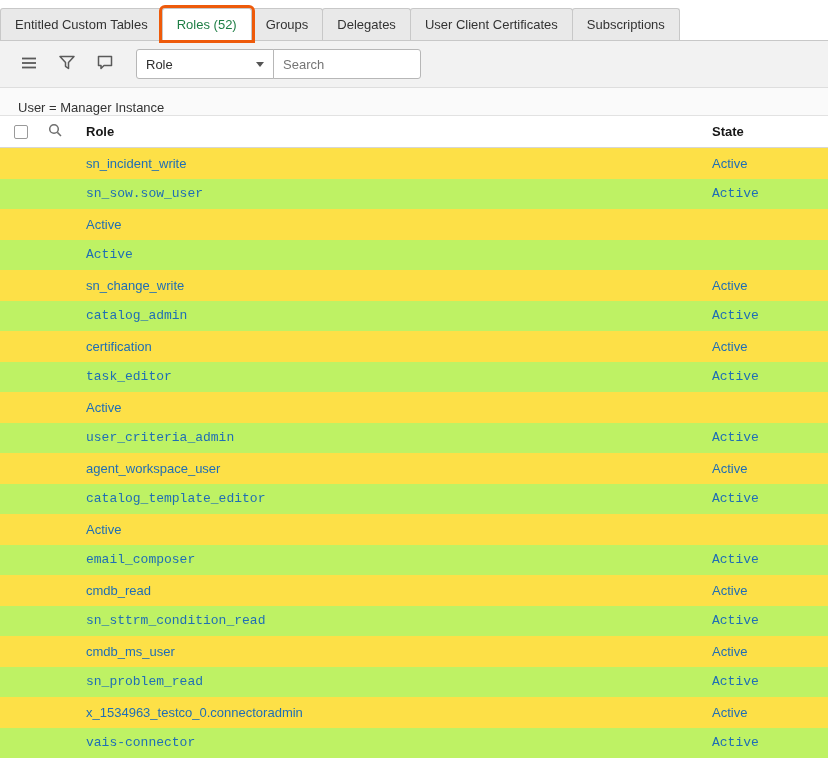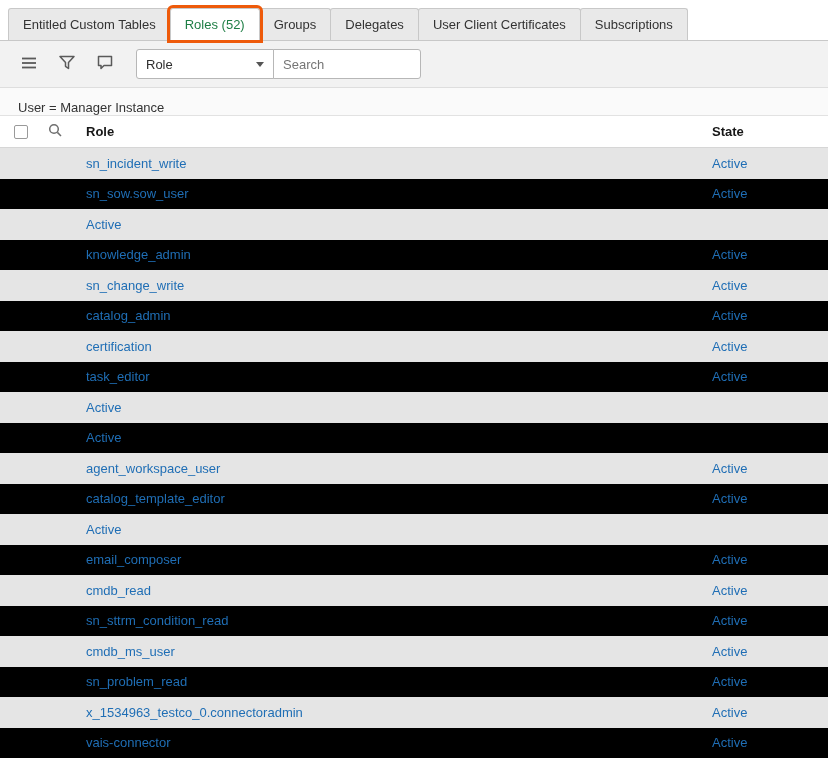--- a/index.html
+++ b/index.html
@@ -21,21 +21,21 @@
     padding-top:8px;height:41px;background:#fff;
     border-bottom:1px solid #c8c8c8;
   }
   .tab{
     height:32px;display:flex;align-items:center;
     padding:0 14px;background:#e9e9e9;
     border:1px solid #c8c8c8;border-bottom:none;
     border-radius:3px 3px 0 0;margin-left:-1px;
     color:#333;cursor:pointer;white-space:nowrap;
   }
-  .tab:first-child{margin-left:8px;}
+  .tab:first-child{margin-left:0;}
   .tab.active{background:#fff;color:var(--active-tab);}
   .tab.highlighted{outline:3px solid var(--highlight);outline-offset:0;z-index:2;position:relative;}
 
   
   .toolbar{
     height:47px;background:#f2f2f2;border-bottom:1px solid #dedede;
     display:flex;align-items:center;padding:0 16px;
   }
   .icon-btn{
     background:none;border:none;padding:0;width:26px;height:26px;
@@ -73,22 +73,22 @@
     height:32px;background:#fff;border-bottom:1px solid #d6d6d6;
     font-weight:bold;color:#161616;
   }
   .cell{display:flex;align-items:center;}
   .check-cell{padding-left:14px;}
   .search-cell{padding-left:4px;}
   .checkbox{
     width:14px;height:14px;background:#fff;border:1px solid #9a9a9a;
     border-radius:2px;display:inline-block;cursor:pointer;
   }
-  .data-row{height:30.5px;background:#e5e5e5;}
-  .data-row.alt{background:#000000;}
+  .data-row{height:30.5px;background:#fde047;}
+  .data-row.alt{background:#bef264;font-family:Liberation Mono, monospace;}
   .link{color:var(--link);text-decoration:none;cursor:pointer;}
 </style>
 </head>
 <body>
 
 <div class="app">
 
   <div class="tab-strip">
       <div class="tab">
     <span class="tab-label">Entitled Custom Tables</span>
@@ -188,23 +188,20 @@
     <div class="cell check-cell"></div>
     <div class="cell search-cell"></div>
     <div class="cell">
             <a class="link">Active</a>
           </div>
   </div>
         <div class="row data-row alt">
     <div class="cell check-cell"></div>
     <div class="cell search-cell"></div>
     <div class="cell">
-            <a class="link">knowledge_admin</a>
-          </div>
-    <div class="cell">
             <a class="link">Active</a>
           </div>
   </div>
         <div class="row data-row">
     <div class="cell check-cell"></div>
     <div class="cell search-cell"></div>
     <div class="cell">
             <a class="link">sn_change_write</a>
           </div>
     <div class="cell">
@@ -245,20 +242,23 @@
     <div class="cell check-cell"></div>
     <div class="cell search-cell"></div>
     <div class="cell">
             <a class="link">Active</a>
           </div>
   </div>
         <div class="row data-row alt">
     <div class="cell check-cell"></div>
     <div class="cell search-cell"></div>
     <div class="cell">
+            <a class="link">user_criteria_admin</a>
+          </div>
+    <div class="cell">
             <a class="link">Active</a>
           </div>
   </div>
         <div class="row data-row">
     <div class="cell check-cell"></div>
     <div class="cell search-cell"></div>
     <div class="cell">
             <a class="link">agent_workspace_user</a>
           </div>
     <div class="cell">

